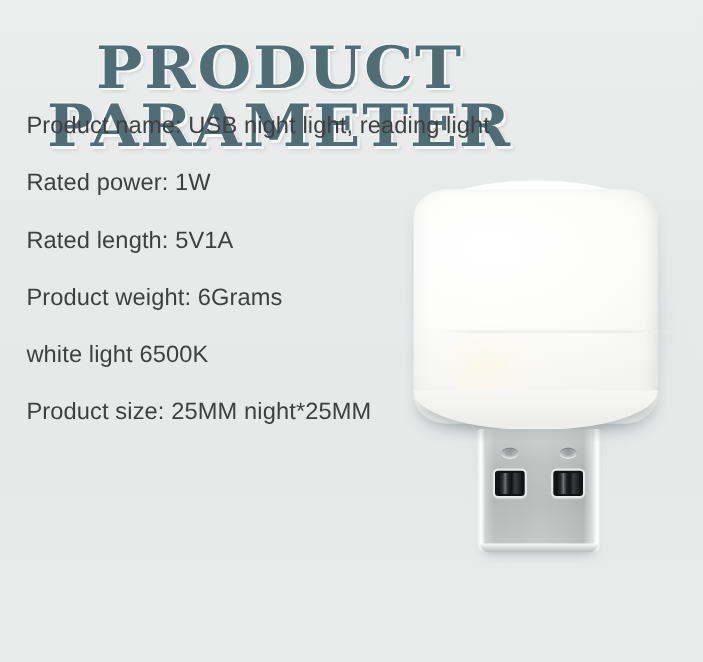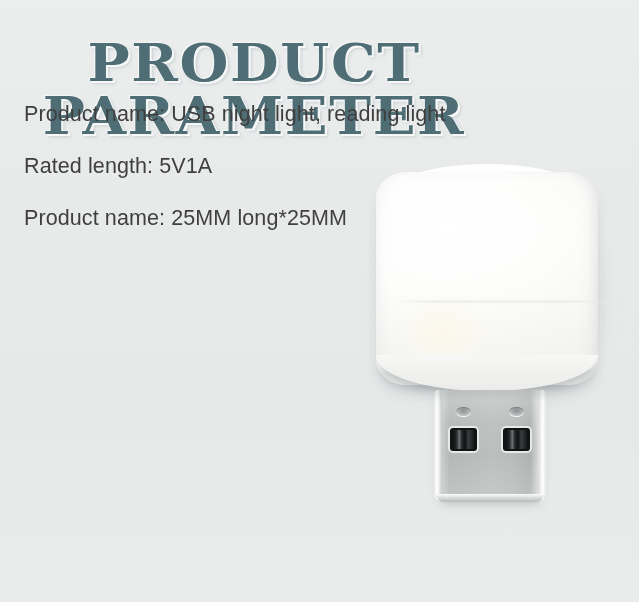--- a/index.html
+++ b/index.html
@@ -158,22 +158,25 @@
 <body>
 
 <div id="stage">
 
   <div class="title-wrap">
     <span class="title">PRODUCT PARAMETER</span>
   </div>
 
   <div class="specs">
     <div class="spec-line">Product name: USB night light, reading light</div>
+    <div class="spec-line">Rated power: 1W</div>
     <div class="spec-line">Rated length: 5V1A</div>
-    <div class="spec-line">Product name: 25MM long*25MM</div>
+    <div class="spec-line">Product weight: 6Grams</div>
+    <div class="spec-line">white light 6500K</div>
+    <div class="spec-line">Product size: 25MM night*25MM</div>
   </div>
 
   <div class="product">
     <div class="prod-shadow"></div>
     <div class="lamp-top"></div>
     <div class="lamp">
       <div class="lamp-tint"></div>
       <div class="lamp-seam"></div>
     </div>
     <div class="lamp-bottom"></div>

